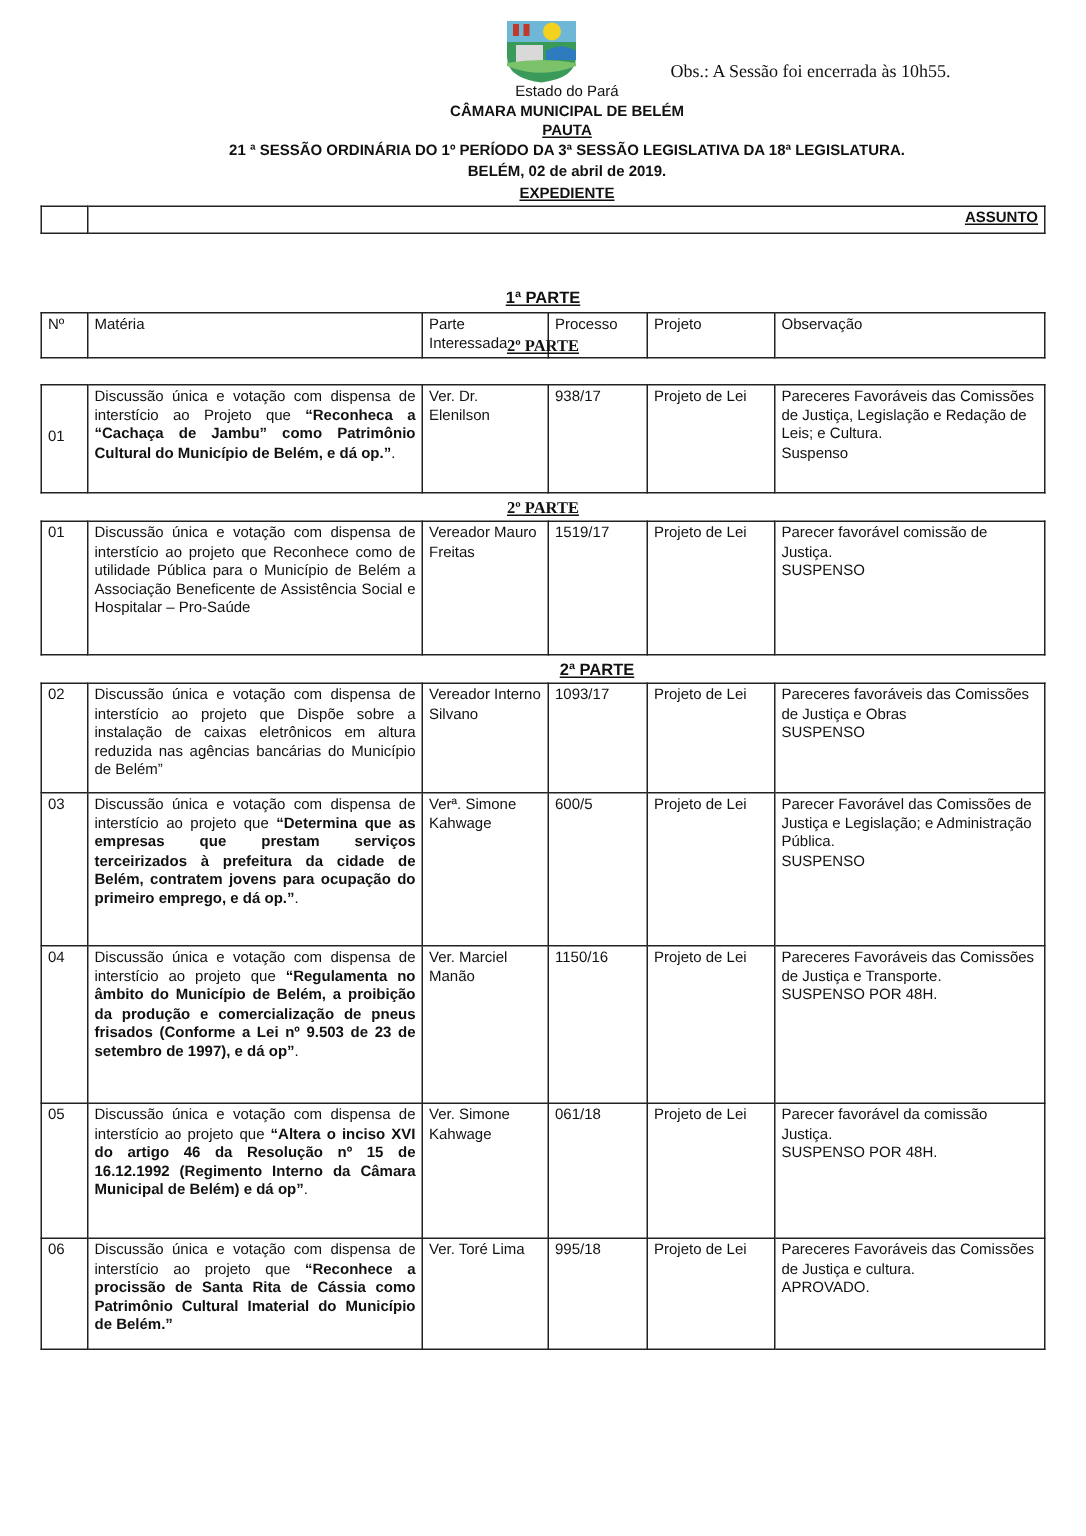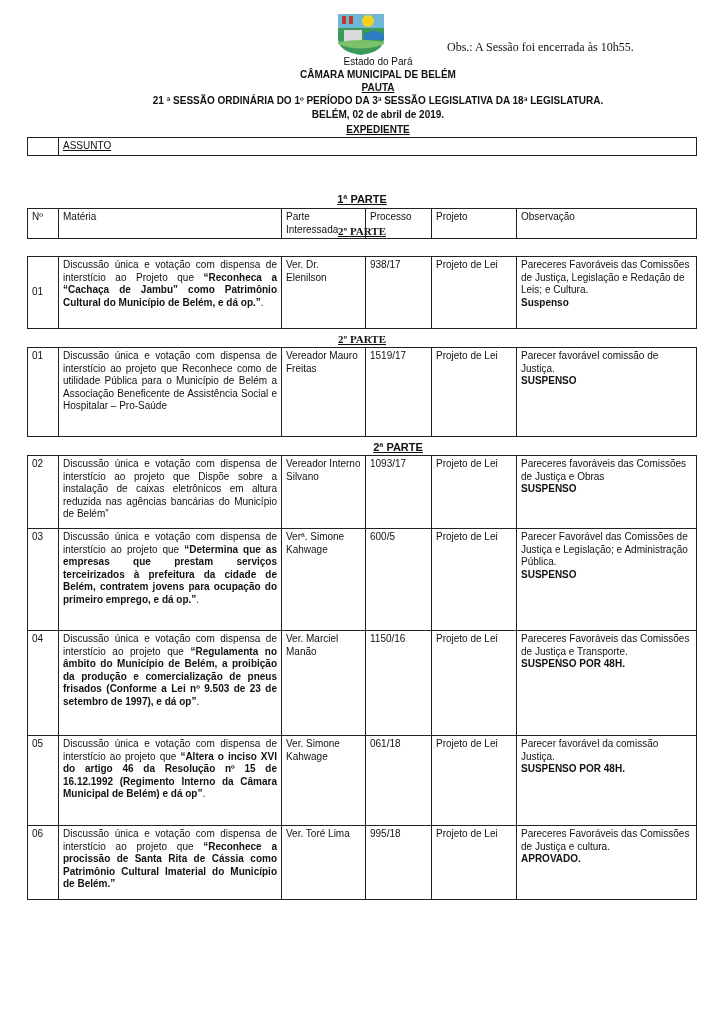--- a/index.html
+++ b/index.html
@@ -10,21 +10,21 @@
   .center { position: absolute; left: 16px; width: 724px; text-align: center; font-size: 10px; }
   .b { font-weight: bold; }
   .u { text-decoration: underline; }
   table { border-collapse: collapse; position: absolute; left: 27px; width: 670px; table-layout: fixed; }
   td { border: 1.2px solid #222; font-size: 10px; line-height: 12.6px; vertical-align: top; padding: 2px 4px; }
   .mat { text-align: justify; }
   .sec { position: absolute; left: 0; width: 724px; text-align: center; font-weight: bold;
          text-decoration: underline; font-size: 11px; font-family: "Liberation Serif", serif; }
   .sec.sans { font-family: "Liberation Sans", sans-serif; }
   .bold-span { font-weight: bold; }
-  .status { font-weight: bold; margin-top: 36px; }
+  .status { font-weight: normal; margin-top: 36px; }
 </style>
 </head>
 <body>
 
 <div class="logo">
   <svg width="54" height="44" viewBox="0 0 54 44">
     <path d="M4 2 H50 V26 Q50 40 27 43 Q4 40 4 26 Z" fill="#3a9a5a"></path>
     <rect x="4" y="2" width="46" height="14" fill="#6fb7d6"></rect>
     <circle cx="34" cy="9" r="6" fill="#f2d21e"></circle>
     <rect x="8" y="4" width="4" height="8" fill="#c0392b"></rect>
@@ -44,21 +44,21 @@
 <div class="center b u" style="top:124px;">EXPEDIENTE</div>
 
 <table style="top:137px;">
   <colgroup>
       <col style="width:31px">
       <col>
     </colgroup>
   <tbody>
       <tr style="height:16px;">
     <td></td>
-    <td style="text-align:left;font-weight:normal;text-decoration:underline;">ASSUNTO</td>
+    <td style="text-align:right;font-weight:bold;text-decoration:underline;">ASSUNTO</td>
   </tr>
 </tbody>
   </table>
 
 <div class="sec sans" style="top:193px;">1ª PARTE</div>
 <table style="top:208px;">
   <colgroup>
     <col style="width:31px">
       <col style="width:223px">
       <col style="width:84px">

